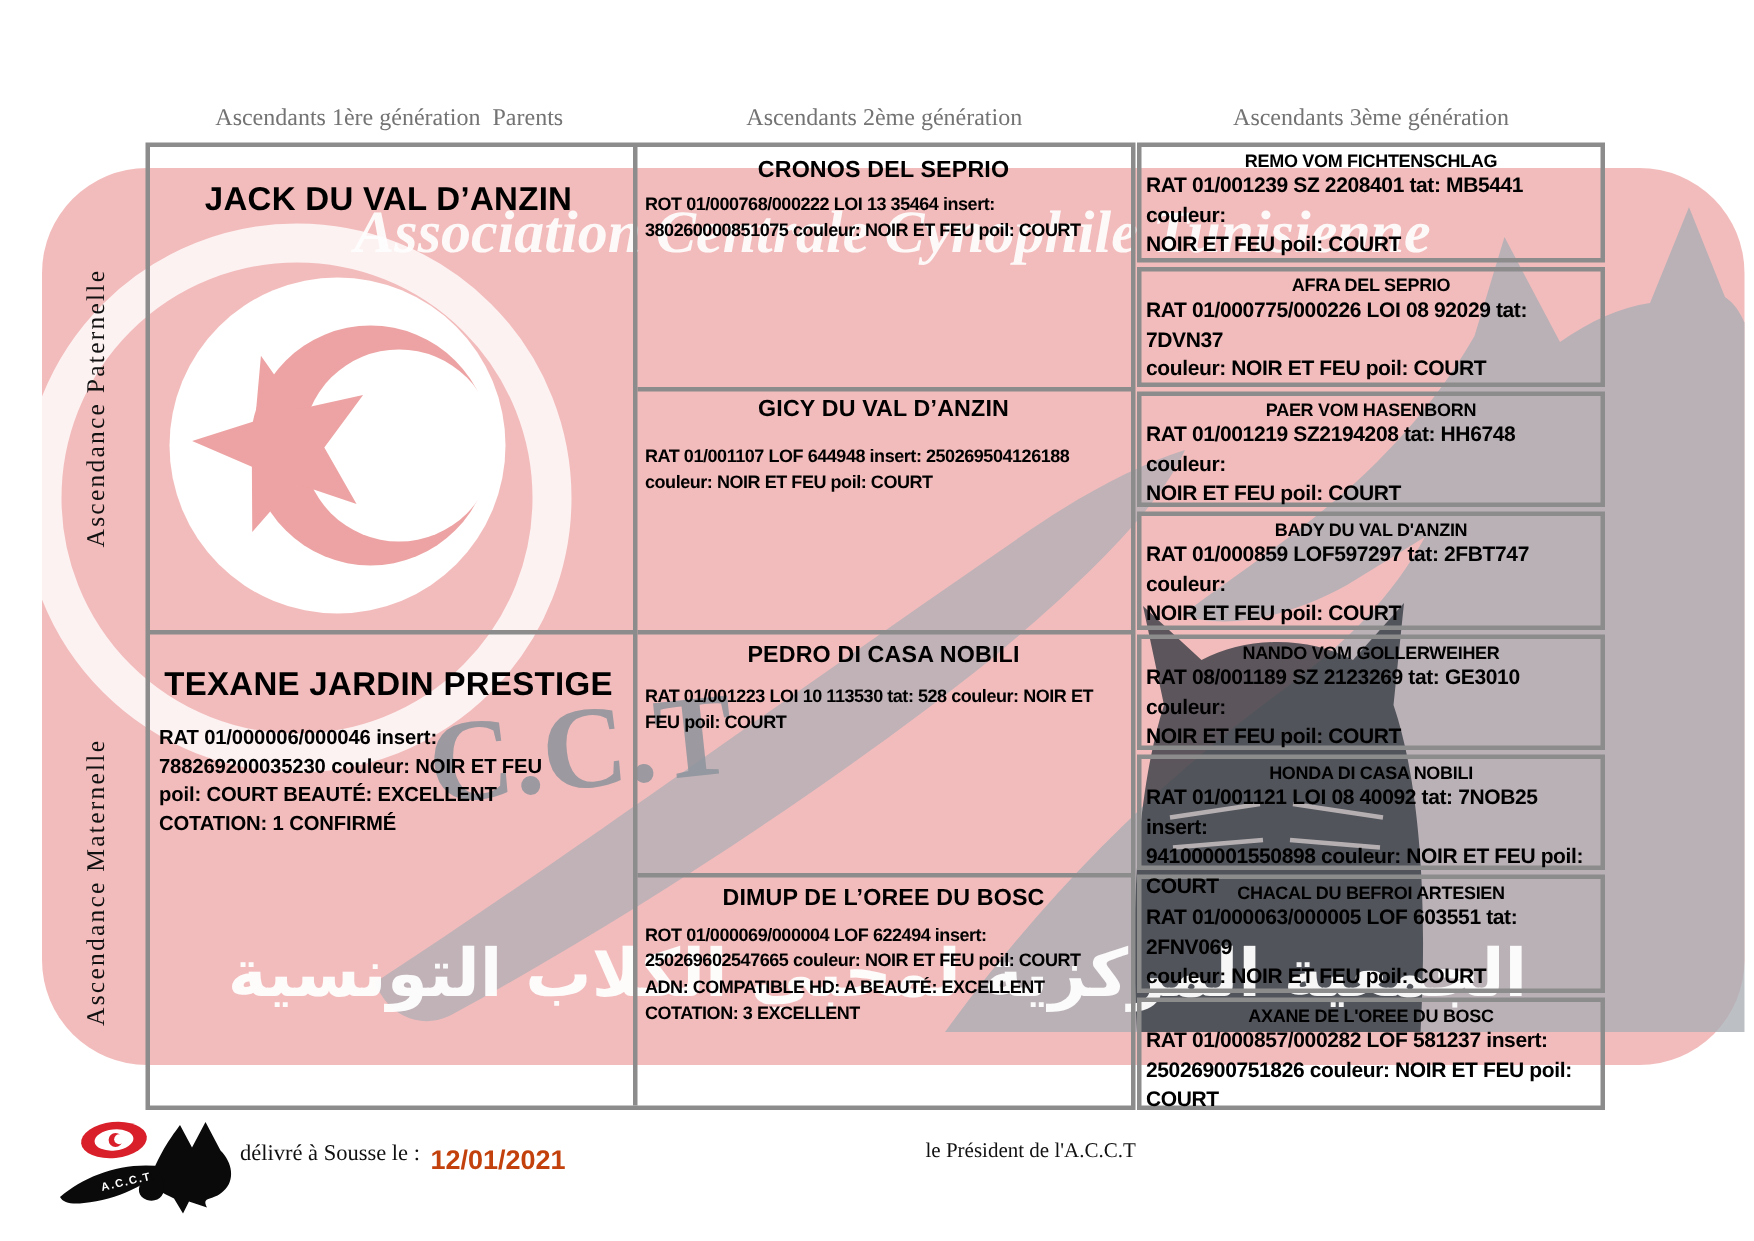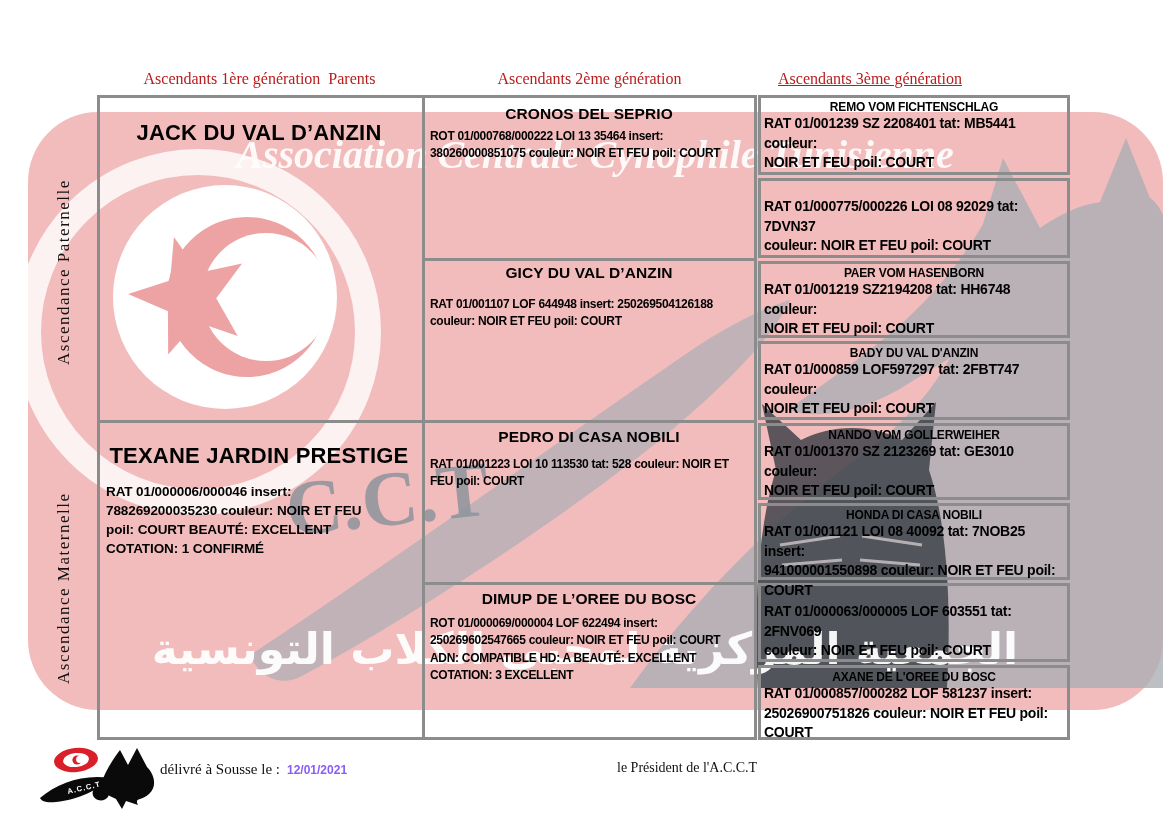--- a/index.html
+++ b/index.html
@@ -2,21 +2,21 @@
 <html><head>
 <meta charset="utf-8">
 <style>
   html,body{margin:0;padding:0;background:#fff;}
   .canvas{position:relative;width:1169px;height:827px;background:#ffffff;overflow:hidden;
           font-family:"Liberation Sans",sans-serif;}
   svg{display:block;}
   .wm{position:absolute;left:0;top:0;z-index:0;}
   .layer{position:absolute;z-index:2;}
 
-  .hdr{position:absolute;top:70px;z-index:3;font:16px "Liberation Serif",serif;color:#b91c1c;
+  .hdr{position:absolute;top:70px;z-index:3;font:16px "Liberation Serif",serif;color:#737373;
        text-align:center;white-space:pre;}
   .vlabel{position:absolute;left:50px;width:28px;z-index:3;display:flex;align-items:center;justify-content:center;
           writing-mode:vertical-rl;transform:rotate(180deg);
           font:17px "Liberation Serif",serif;letter-spacing:1.5px;color:#111;}
 
   .maintable{position:absolute;left:97px;top:95px;width:660px;height:645px;z-index:1;
              border:3px solid #8c8c8c;box-sizing:border-box;background:transparent;}
   .vdiv{position:absolute;top:0;bottom:0;left:322px;width:3px;background:#8c8c8c;}
   .hdiv{position:absolute;height:3px;background:#8c8c8c;}
 
@@ -29,21 +29,21 @@
   .t2{font-size:15.5px;letter-spacing:.1px;}
   .t3{font-size:12px;letter-spacing:-0.2px;}
   .cell-details{position:absolute;z-index:4;font-weight:bold;color:#000;white-space:pre-line;
                 font-family:"Liberation Sans",sans-serif;text-align:left;}
   .d1{font-size:13.5px;line-height:1.42;letter-spacing:-0.1px;}
   .d2{font-size:12px;line-height:1.45;letter-spacing:-0.3px;}
   .d3{font-size:14px;line-height:1.4;letter-spacing:-0.25px;}
 
   .foot-serif{position:absolute;z-index:3;font-family:"Liberation Serif",serif;color:#111;}
   .foot-date{position:absolute;z-index:3;font-family:"Liberation Sans",sans-serif;font-weight:bold;
-             font-size:12px;color:#8b5cf6;}
+             font-size:18px;color:#c2410c;}
 </style>
 </head>
 <body>
 
 <div class="canvas">
 
   <svg class="wm" width="1169" height="827" viewBox="0 0 1169 827">
 
     <rect x="28" y="112" width="1135" height="598" rx="70" ry="70" fill="#f3bcbc"></rect>
 
@@ -72,21 +72,21 @@
 
     <text x="595" y="168" text-anchor="middle" font-family="Liberation Serif, serif" font-style="italic" font-weight="bold" font-size="40" fill="#ffffff" opacity="0.92">Association Centrale Cynophile Tunisienne</text>
 
     <text x="390" y="525" text-anchor="middle" font-family="Liberation Serif, serif" font-weight="bold" font-size="78" fill="#8d949c" opacity="0.85" transform="rotate(-6 390 525)">C.C.T</text>
 
     <text x="585" y="664" text-anchor="middle" font-family="DejaVu Sans, sans-serif" font-weight="bold" font-size="44" fill="#ffffff" opacity="0.95">الجمعية المركزية لمحبي الكلاب التونسية</text>
   </svg>
 
   <div class="hdr" style="left:97px;width:325px;">Ascendants 1ère génération  Parents</div>
   <div class="hdr" style="left:422px;width:335px;">Ascendants 2ème génération</div>
-  <div class="hdr" style="left:714px;width:312px;text-decoration:underline;">Ascendants 3ème génération</div>
+  <div class="hdr" style="left:758px;width:312px;">Ascendants 3ème génération</div>
 
   <div class="vlabel" style="top:125px;height:295px;">Ascendance Paternelle</div>
   <div class="vlabel" style="top:438px;height:300px;">Ascendance Maternelle</div>
 
   <div class="maintable">
     <div class="vdiv"></div>
     <div class="hdiv" style="top:322px;left:0;width:322px;"></div>
     <div class="hdiv" style="top:160px;left:325px;right:0;"></div>
     <div class="hdiv" style="top:322px;left:325px;right:0;"></div>
     <div class="hdiv" style="top:484px;left:325px;right:0;"></div>
@@ -124,40 +124,42 @@
   <div class="box" style="top:341px;height:79px;"></div>
   <div class="box" style="top:423px;height:77px;"></div>
   <div class="box" style="top:503px;height:77px;"></div>
   <div class="box" style="top:583px;height:79px;"></div>
   <div class="box" style="top:665px;height:75px;"></div>
 
   <div class="cell-title t3" style="left:761px;top:100px;width:306px;">REMO VOM FICHTENSCHLAG</div>
   <div class="cell-details d3" style="left:764px;top:114px;width:300px;">RAT 01/001239 SZ 2208401 tat: MB5441 couleur:
 NOIR ET FEU poil: COURT</div>
 
+  <div class="cell-title t3" style="left:761px;top:183px;width:306px;">AFRA DEL SEPRIO</div>
   <div class="cell-details d3" style="left:764px;top:197px;width:300px;">RAT 01/000775/000226 LOI 08 92029 tat: 7DVN37
 couleur: NOIR ET FEU poil: COURT</div>
 
   <div class="cell-title t3" style="left:761px;top:266px;width:306px;">PAER VOM HASENBORN</div>
   <div class="cell-details d3" style="left:764px;top:280px;width:300px;">RAT 01/001219 SZ2194208 tat: HH6748 couleur:
 NOIR ET FEU poil: COURT</div>
 
   <div class="cell-title t3" style="left:761px;top:346px;width:306px;">BADY DU VAL D'ANZIN</div>
   <div class="cell-details d3" style="left:764px;top:360px;width:300px;">RAT 01/000859 LOF597297 tat: 2FBT747 couleur:
 NOIR ET FEU poil: COURT</div>
 
   <div class="cell-title t3" style="left:761px;top:428px;width:306px;">NANDO VOM GOLLERWEIHER</div>
-  <div class="cell-details d3" style="left:764px;top:442px;width:300px;">RAT 01/001370 SZ 2123269 tat: GE3010 couleur:
+  <div class="cell-details d3" style="left:764px;top:442px;width:300px;">RAT 08/001189 SZ 2123269 tat: GE3010 couleur:
 NOIR ET FEU poil: COURT</div>
 
   <div class="cell-title t3" style="left:761px;top:508px;width:306px;">HONDA DI CASA NOBILI</div>
   <div class="cell-details d3" style="left:764px;top:522px;width:300px;">RAT 01/001121 LOI 08 40092 tat: 7NOB25 insert:
 941000001550898 couleur: NOIR ET FEU poil:
 COURT</div>
 
+  <div class="cell-title t3" style="left:761px;top:588px;width:306px;">CHACAL DU BEFROI ARTESIEN</div>
   <div class="cell-details d3" style="left:764px;top:602px;width:300px;">RAT 01/000063/000005 LOF 603551 tat: 2FNV069
 couleur: NOIR ET FEU poil: COURT</div>
 
   <div class="cell-title t3" style="left:761px;top:670px;width:306px;">AXANE DE L'OREE DU BOSC</div>
   <div class="cell-details d3" style="left:764px;top:684px;width:300px;">RAT 01/000857/000282 LOF 581237 insert:
 25026900751826 couleur: NOIR ET FEU poil: COURT</div>
 
   <svg class="layer" style="left:38px;top:745px;" width="128" height="68" viewBox="0 0 128 68">
     <g>
       <path fill="#0a0a0a" d="M 2,53 C 20,38 45,29 72,33 C 62,44 40,55 18,57 C 10,58 4,57 2,53 Z"></path>

